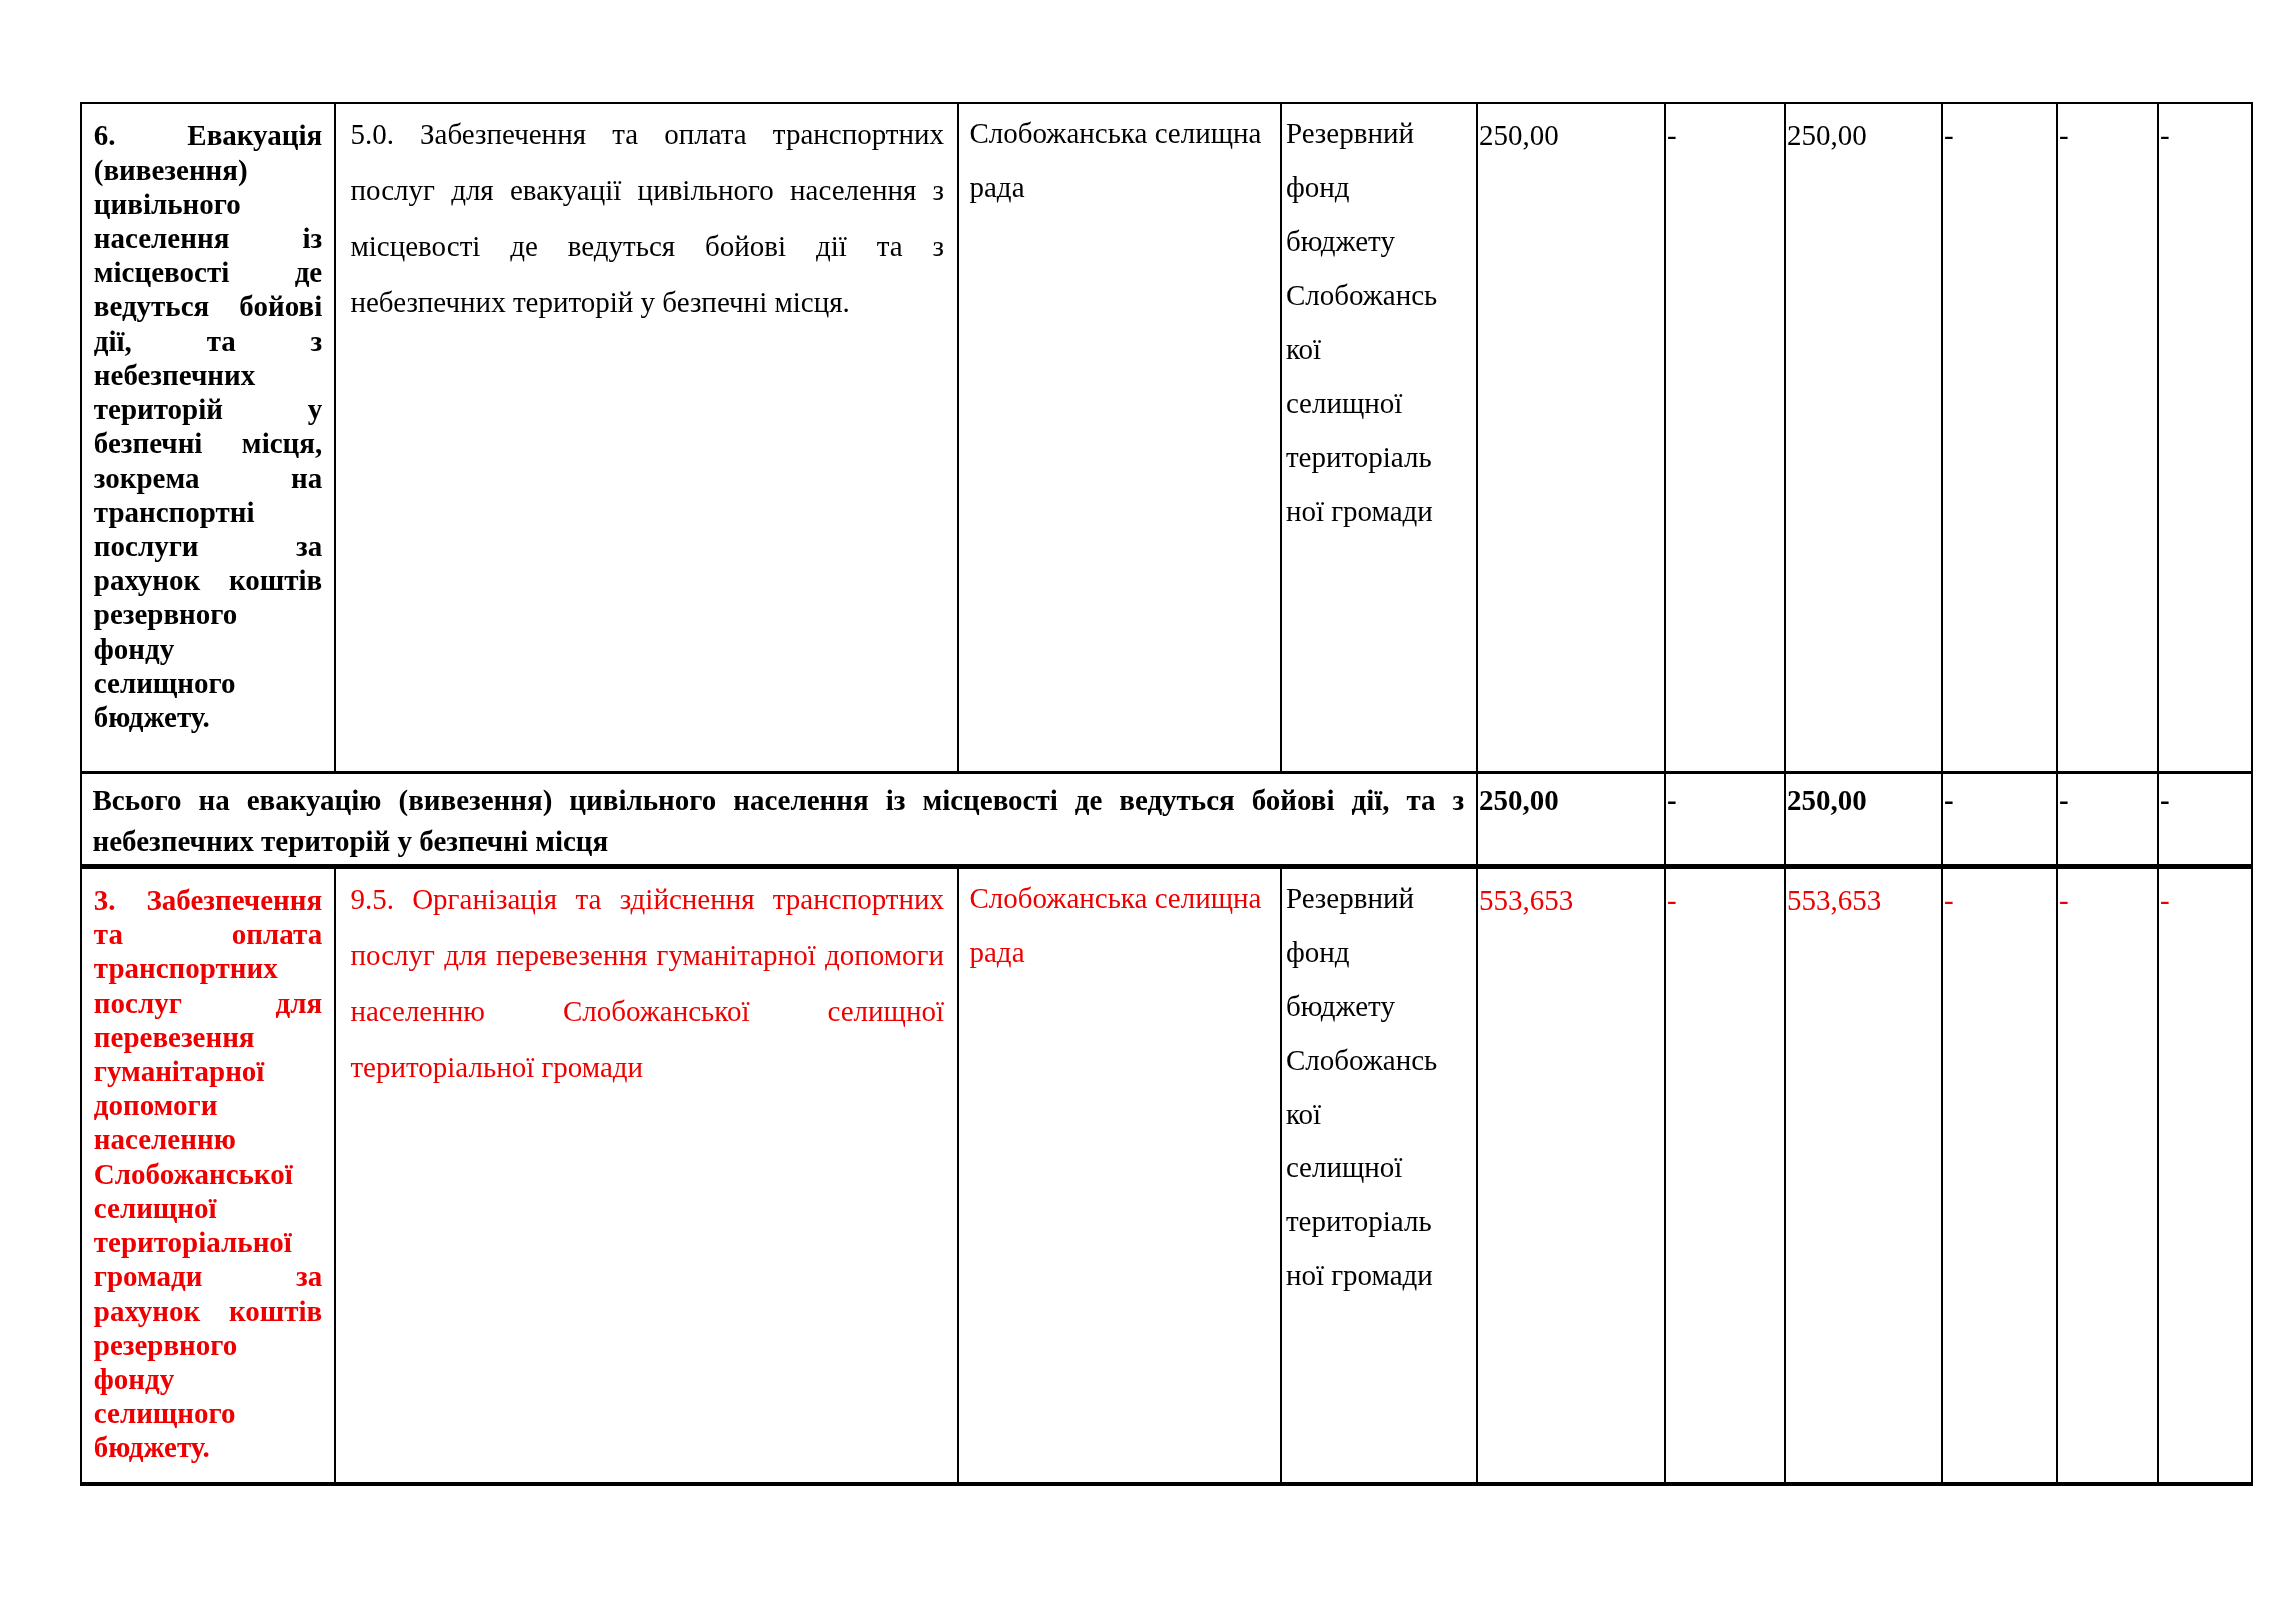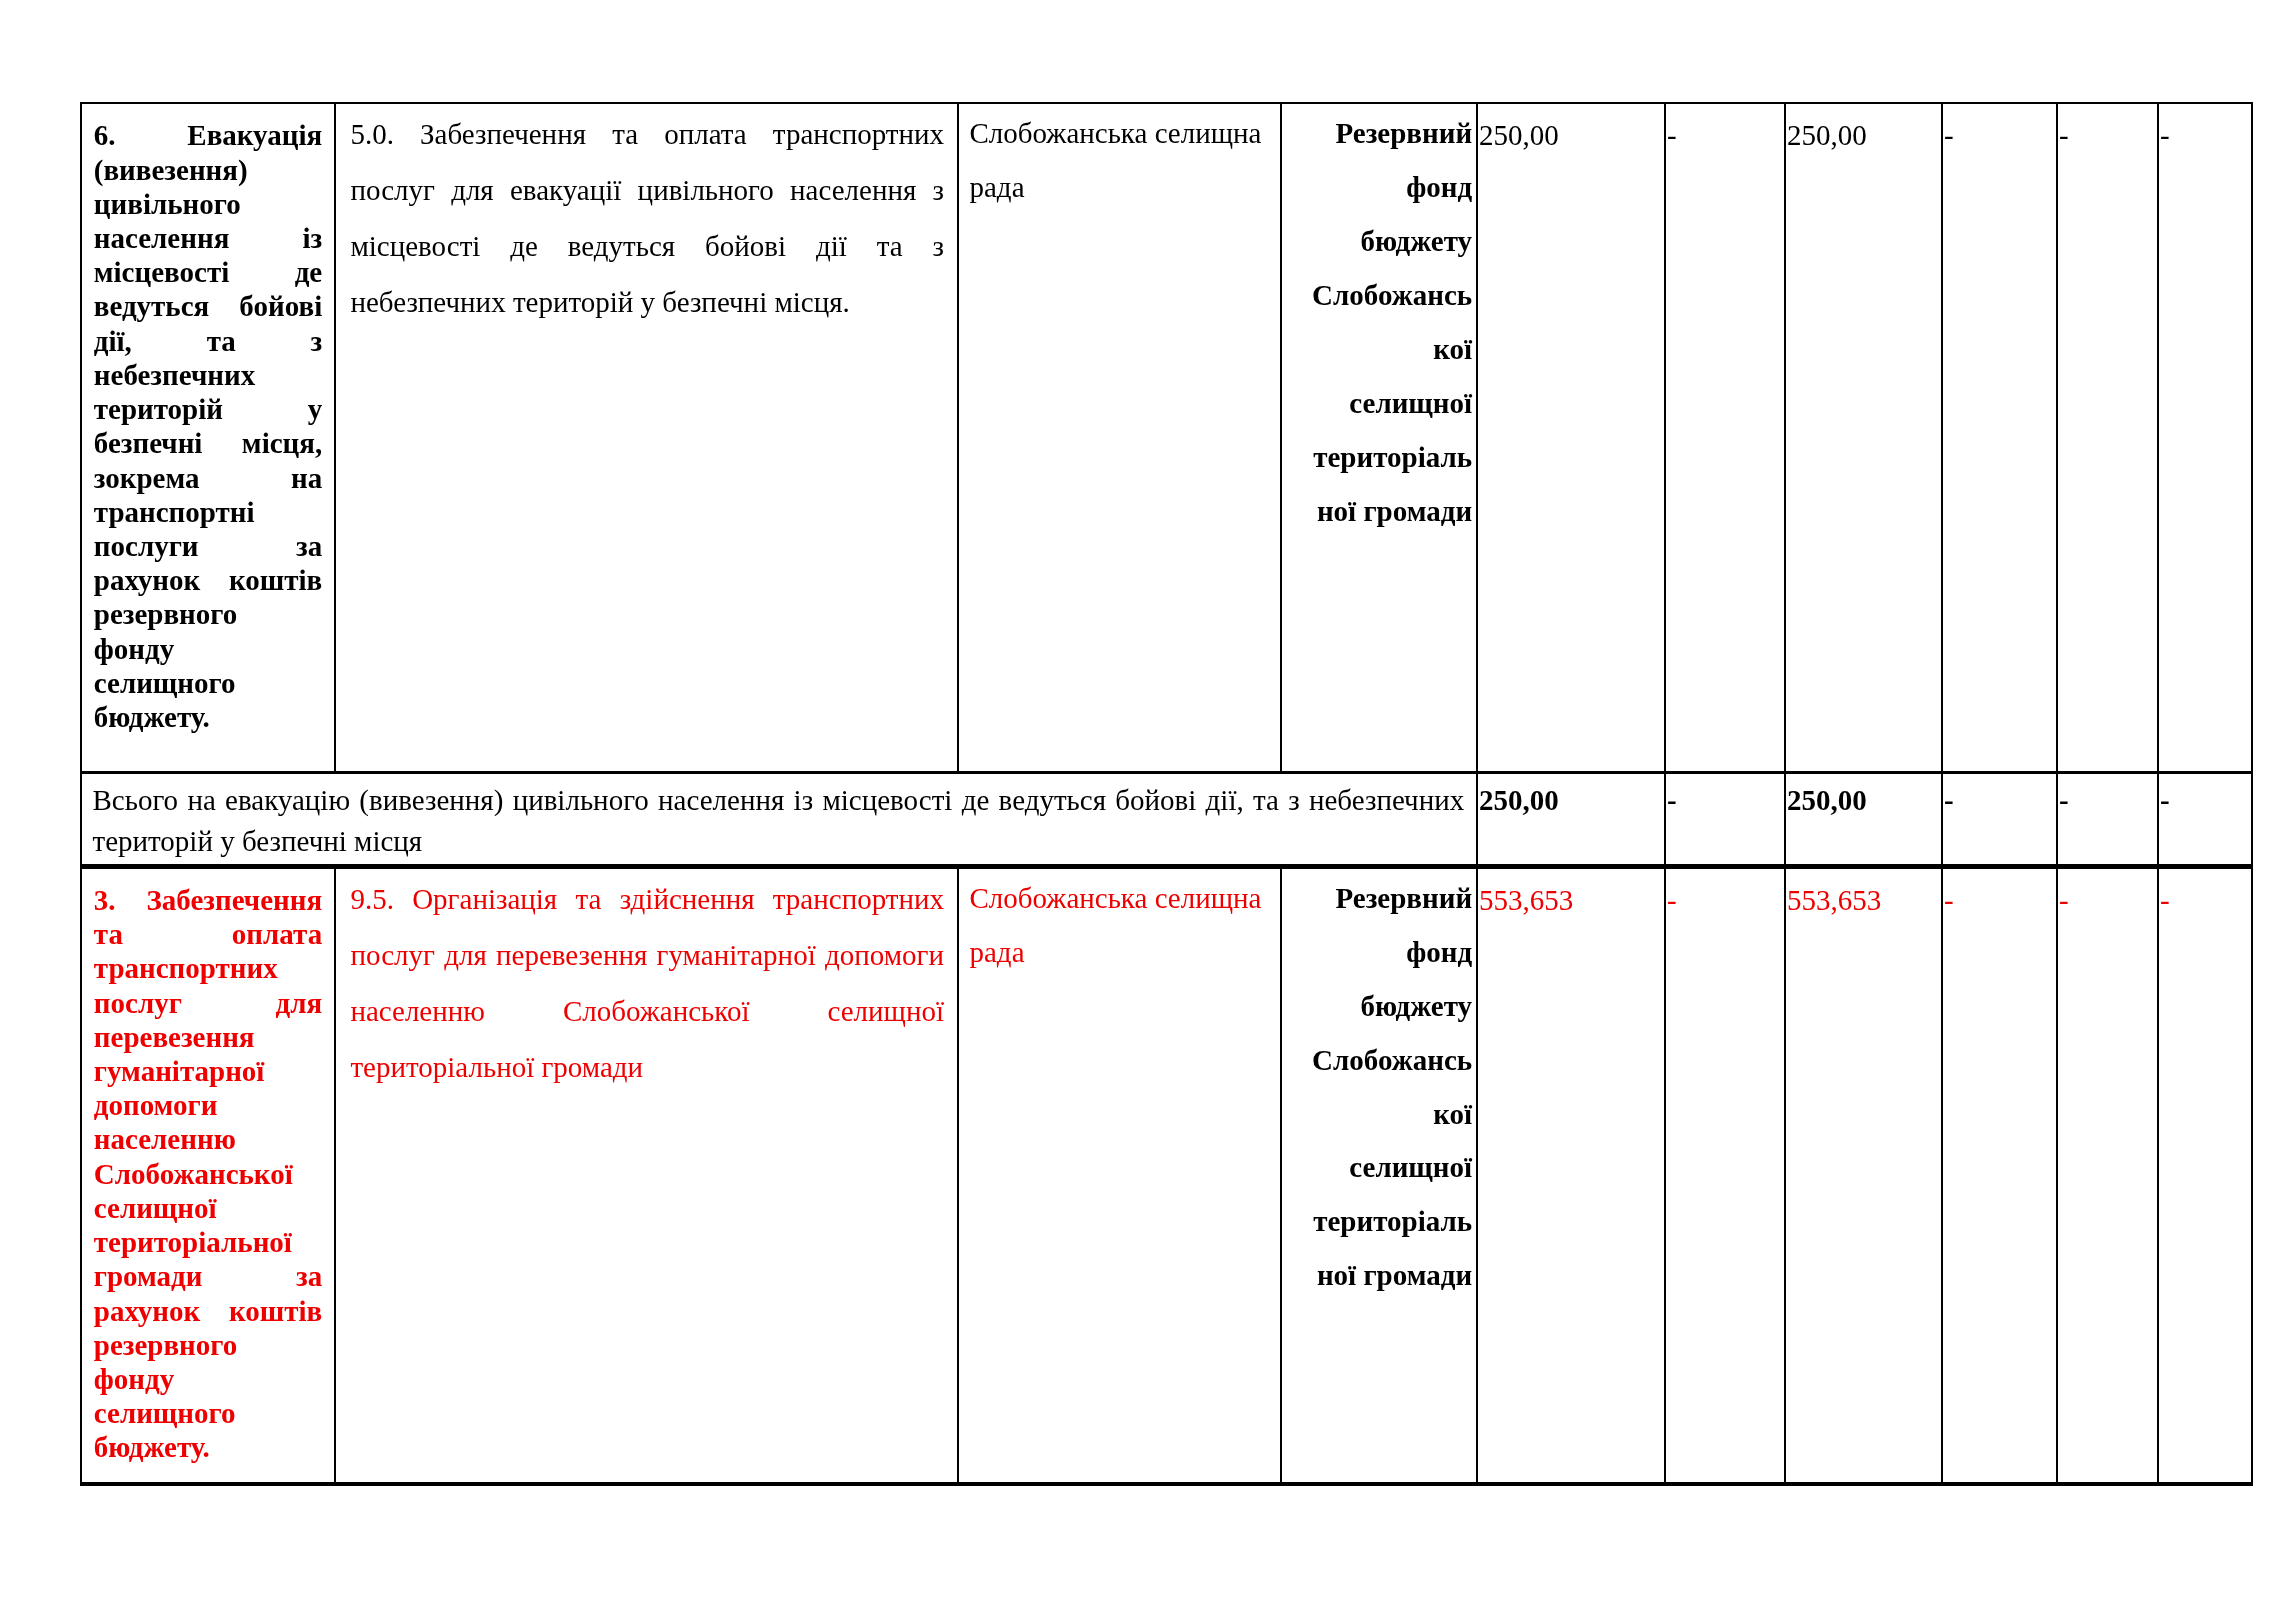--- a/index.html
+++ b/index.html
@@ -52,34 +52,33 @@
     text-align: justify;
     line-height: 1.93;
     padding: 3.3px 13px 6.5px 14.4px;
   }
   td.executor {
     text-align: left;
     line-height: 1.86;
     padding: 3.3px 9.2px 6.5px 10.5px;
   }
   td.funding {
-    text-align: right;
+    text-align: left;
     line-height: 1.86;
     white-space: pre-line;
     padding: 3.3px 3.9px 6.5px 3.9px;
-    font-weight: bold;
   }
   td.val {
     text-align: left;
     line-height: 1.2;
     padding-top: 14.4px;
     margin-left: 18px;
   }
   td.total-label {
-    font-weight: normal;
+    font-weight: bold;
     text-align: justify;
     line-height: 1.42;
     padding: 6.5px 11.8px 0 10.5px;
   }
   tr.total-evac td.val,
   tr.total-human td.val { font-weight: bold; padding-top: 9.2px; }
   tr.total-human td.total-label {
     line-height: 1.1;
     padding: 2.6px 11.8px 0 10.5px;
     text-align-last: justify;

